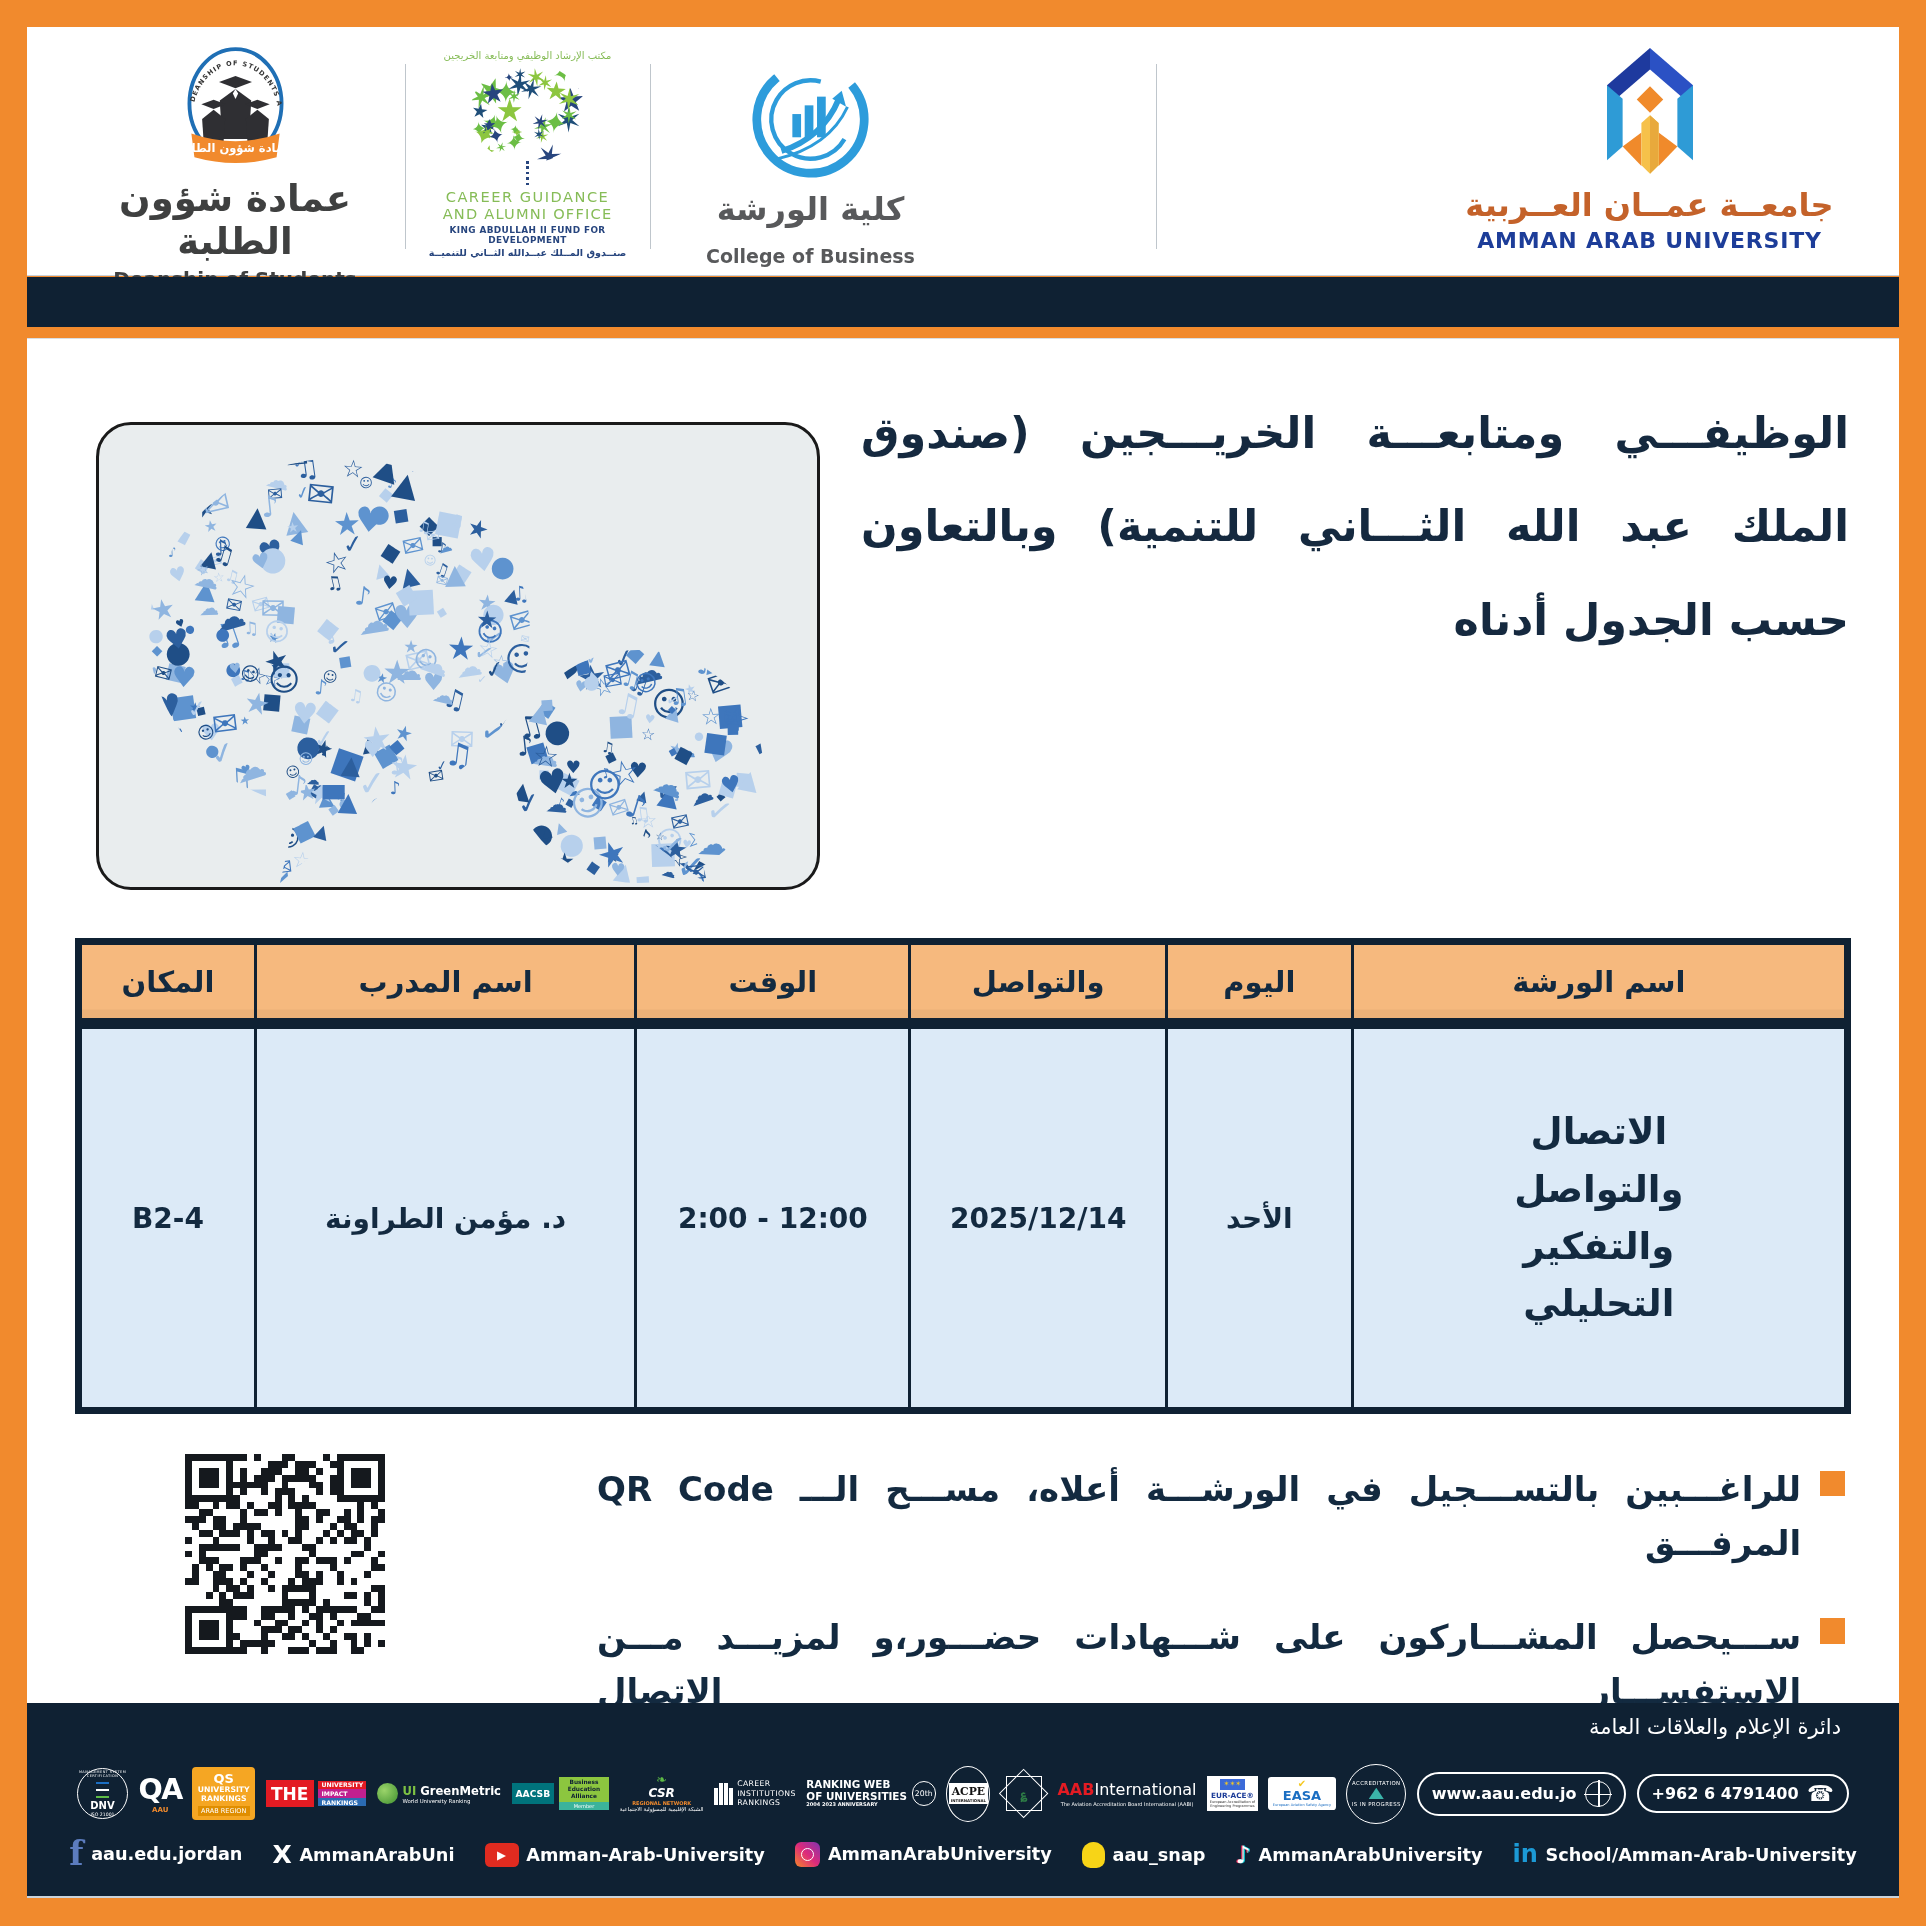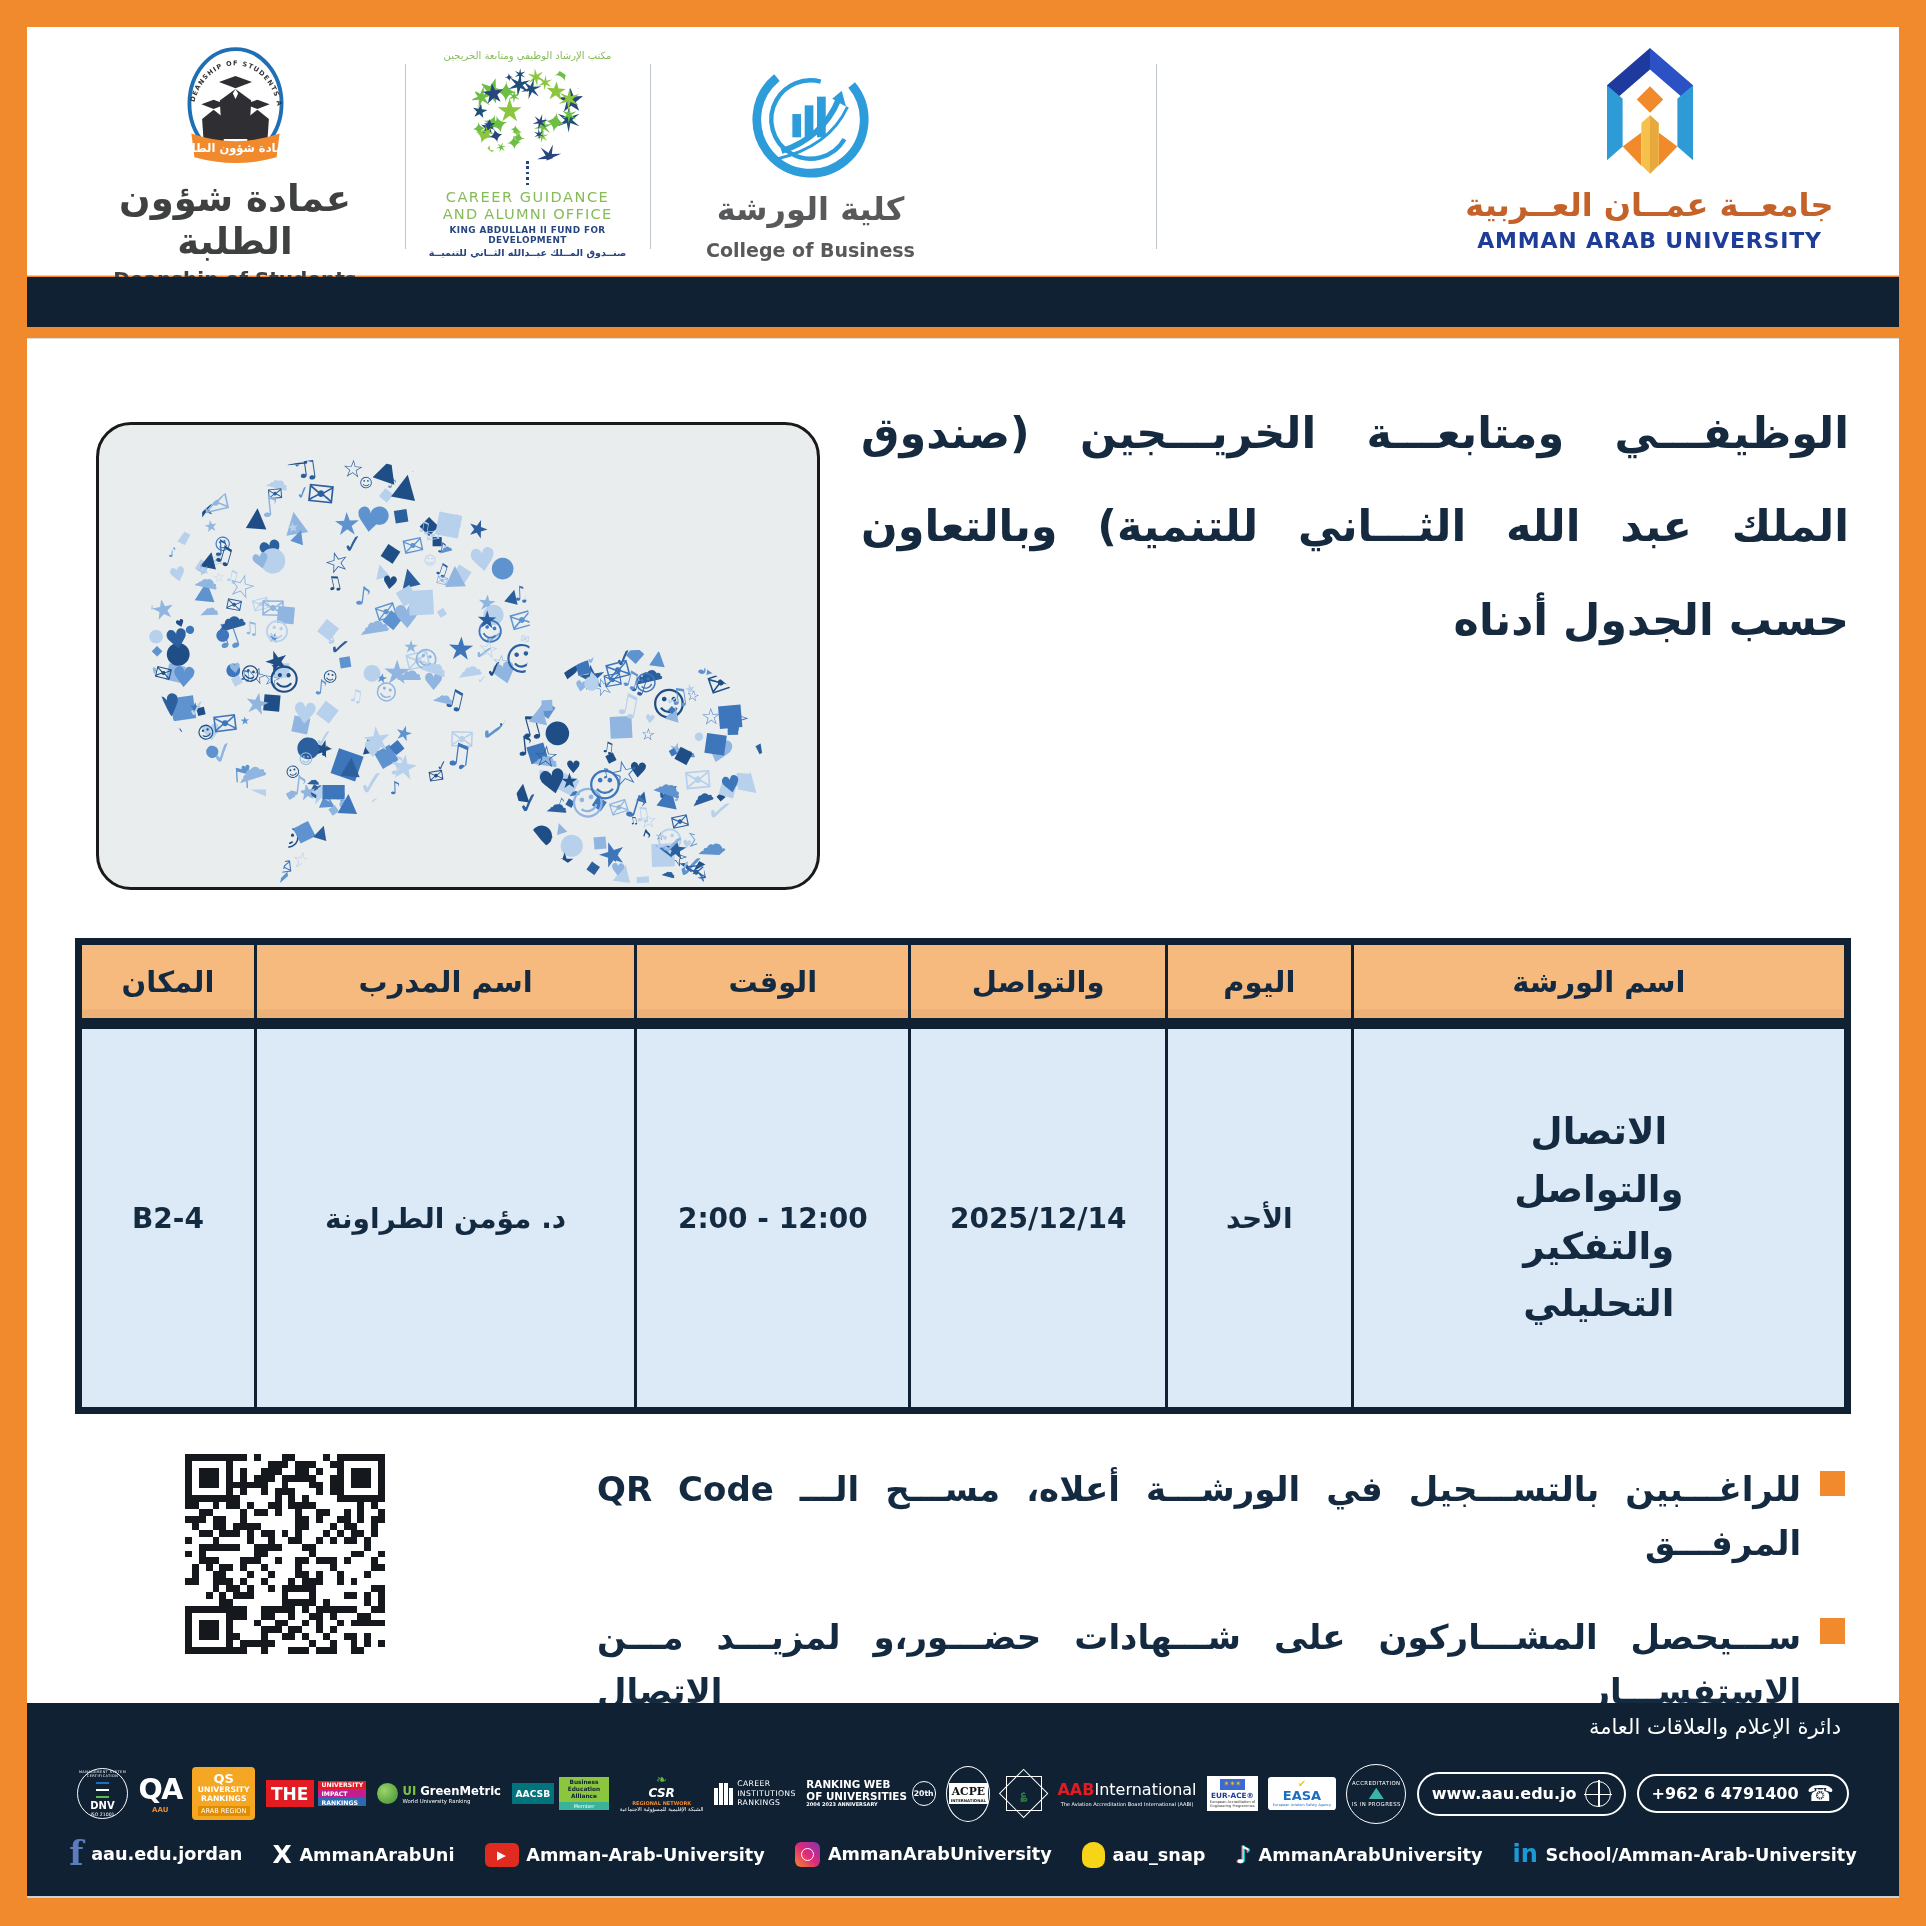--- a/index.html
+++ b/index.html
@@ -17,21 +17,21 @@
   .deanship-title-ar{font-size:37px;font-weight:bold;color:#3F4040;margin-top:7px;direction:rtl;}
   .deanship-title-en{font-size:20px;font-weight:bold;color:#3F4040;margin-top:3.9px;}
   .career-arc{font-size:10px;color:#86BC57;direction:rtl;margin-bottom:2.3px;}
   .star-tree{position:relative;width:116px;height:100px;margin:0 auto;border-radius:50%;overflow:hidden;}
   .trunk{width:3.1px;height:25px;margin:-2.3px auto 0;background:repeating-linear-gradient(#27457E 0 2.7px,transparent 2.7px 5.4px);}
   .career-t1{font-size:14.6px;letter-spacing:1.5px;color:#86BC57;margin-top:1.5px;}
   .career-t2{font-size:14.6px;letter-spacing:1.2px;color:#86BC57;}
   .career-t3{font-size:8.9px;font-weight:bold;color:#27457E;margin-top:3.9px;letter-spacing:0.4px;}
   .career-t4{font-size:9.6px;font-weight:bold;color:#27457E;direction:rtl;margin-top:1.5px;}
   .college-title-ar{font-size:32px;font-weight:bold;color:#58595B;margin-top:6.2px;direction:rtl;}
-  .college-title-en{font-size:19px;font-weight:bold;color:#58595B;margin-top:11px;}
+  .college-title-en{font-size:19px;font-weight:bold;color:#58595B;margin-top:17px;}
   .aau-title-ar{font-size:32px;font-weight:bold;color:#C4622A;margin-top:7.7px;direction:rtl;letter-spacing:0.4px;}
   .aau-title-en{font-size:22px;font-weight:bold;color:#1D3D99;margin-top:3.9px;letter-spacing:0.8px;}
 
   
   .navy-band{position:absolute;left:27px;top:277px;width:1872px;height:50px;background:#0F2133;}
   .content{position:absolute;left:27px;top:338px;width:1872px;height:1364px;background:#ffffff;border-top:1.5px solid #D9DEE3;}
 
   
   .illustration{position:absolute;left:96px;top:422px;width:724px;height:468px;background:#E9EDEE;border:3.1px solid #1A1A1A;border-radius:35px;box-sizing:border-box;overflow:hidden;}
   .bubble{position:absolute;overflow:hidden;}
@@ -93,21 +93,21 @@
   .aacsb-m{background:#3BB39B;color:#fff;font-size:5px;padding:0.8px;}
   .csr-leaf{color:#5DBB46;font-size:13px;line-height:.8;}
   .csr-mark{font-size:12px;font-weight:bold;font-style:italic;}
   .csr-net{font-size:5px;color:#F18A2D;font-weight:bold;}
   .csr-ar{font-size:5.4px;direction:rtl;}
   .sci-cols{display:flex;gap:1.5px;align-items:flex-end;height:23px;}
   .sci-cols b{width:3.5px;background:#fff;display:block;}
   .sci-txt{font-size:7.7px;text-align:left;line-height:1.25;letter-spacing:0.4px;}
   .web-txt{font-size:10.4px;font-weight:bold;text-align:left;line-height:1.1;}
   .web-ann{font-size:5px;text-align:left;}
-  .web-ring{width:22.3px;height:22.3px;border:1.2px solid #fff;border-radius:50%;font-size:7.7px;font-weight:bold;display:flex;align-items:center;justify-content:center;}
+  .web-ring{width:22.3px;height:22.3px;border:1.2px solid #fff;border-radius:50%;font-size:7.7px;font-weight:normal;display:flex;align-items:center;justify-content:center;}
   .acpe-ell{width:42px;height:54px;border:1.9px solid #fff;border-radius:50%;display:flex;flex-direction:column;align-items:center;justify-content:center;background:#0F2133;}
   .acpe-card{background:#fff;color:#111;padding:1.5px 2.3px;}
   .acpe-mark{font-size:10.8px;font-weight:bold;font-family:"DejaVu Serif",serif;}
   .acpe-sub{font-size:3.9px;font-weight:bold;}
   .star8{position:relative;width:46px;height:46px;}
   .star8 b{position:absolute;inset:5.4px;border:1.9px solid #fff;}
   .star8 b.r45{transform:rotate(45deg);}
   .star8 s{position:absolute;inset:0;display:flex;align-items:center;justify-content:center;color:#2E7D46;font-size:11.6px;text-decoration:none;font-weight:bold;}
   .aab-mark{font-size:16px;font-weight:bold;color:#E31B23;}
   .aab-rest{font-size:16px;color:#fff;}

